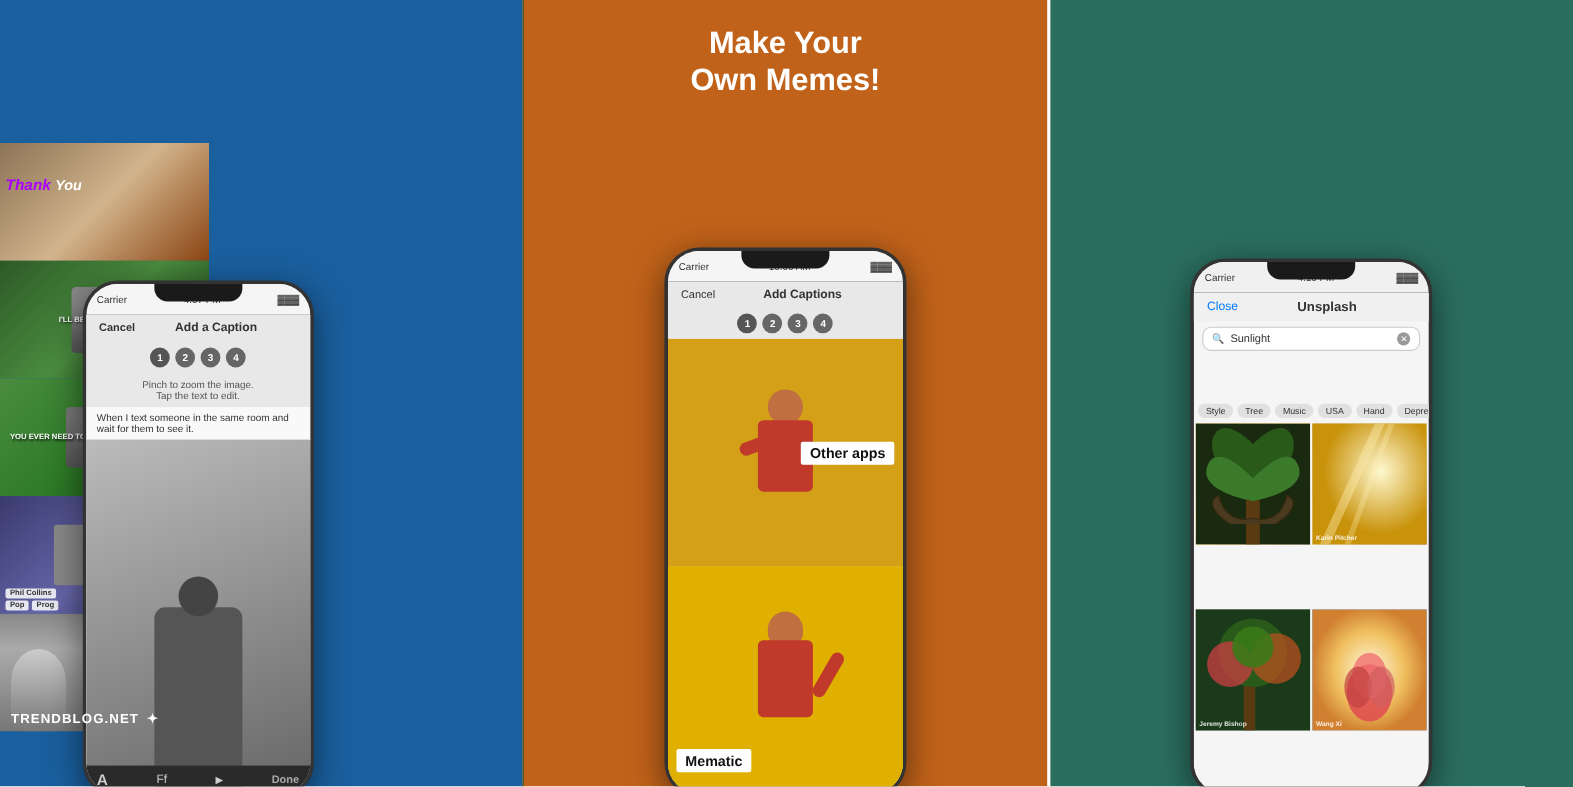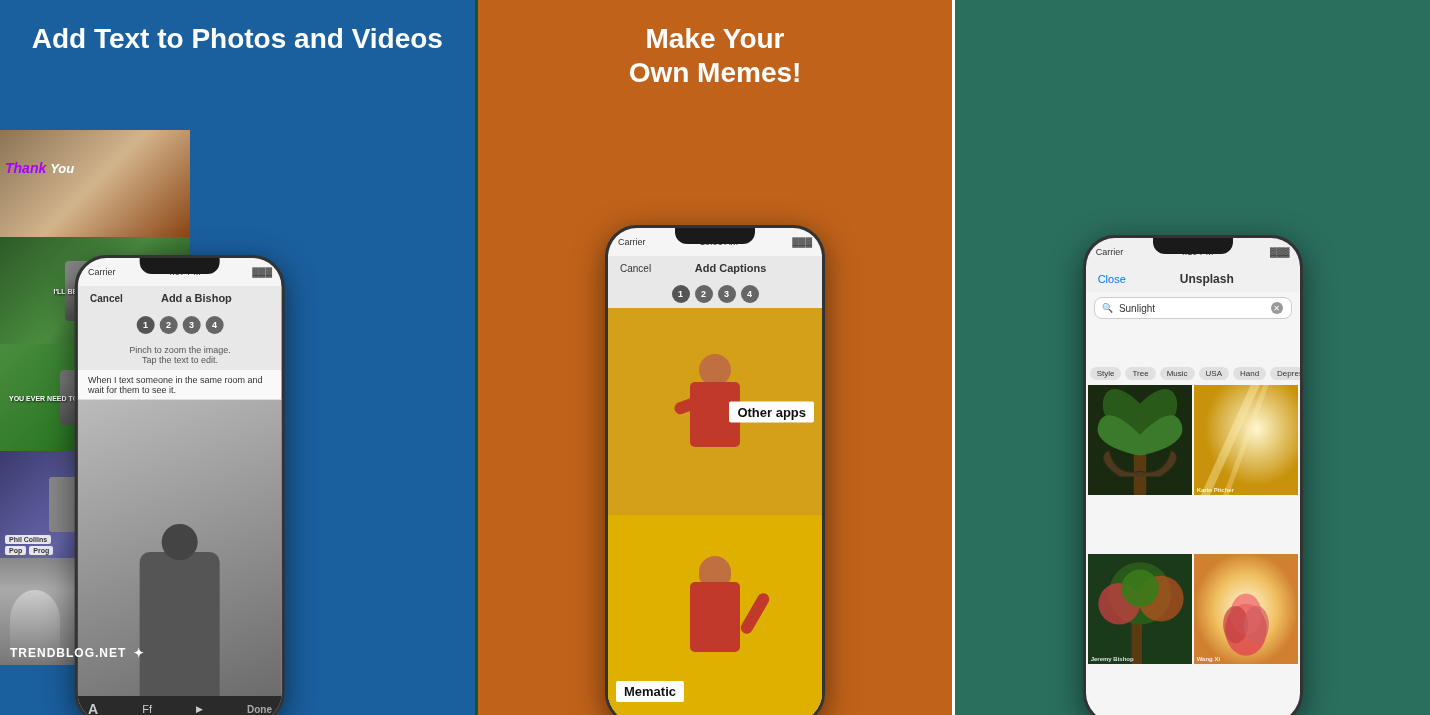--- a/index.html
+++ b/index.html
@@ -14,21 +14,21 @@
     
     .panel {
       flex: 1;
       position: relative;
       display: flex;
       flex-direction: column;
       align-items: center;
       overflow: hidden;
     }
     .panel-1 { background: #1a5f9e; }
-    .panel-2 { background: #c0621a; border-left: 3px solid #14532d; border-right: 3px solid #fff; }
+    .panel-2 { background: #c0621a; border-left: 1px solid #14532d; border-right: 3px solid #fff; }
     .panel-3 { background: #2a6e5e; }
 
     
     .panel-heading {
       text-align: center;
       padding: 22px 30px 10px;
       color: #fff;
       z-index: 2;
     }
     .panel-heading h1 {
@@ -406,24 +406,20 @@
       width: 36px;
       height: 36px;
       background: #444;
       border-radius: 50%;
     }
   </style>
 </head>
 <body>
 
 <div class="panel panel-1">
-  <div class="panel-heading">
-    <h1>Add Text
-to Photos and Videos</h1>
-  </div>
 
   <div class="p1-image-strip">
     <div class="strip-item strip-1" style="position:relative;min-height:100px;">
       <div style="position:absolute;top:0;left:0;right:0;bottom:0;background:linear-gradient(135deg,#8B7355 0%,#D2B48C 50%,#8B4513 100%);"></div>
       <span class="thank-text"><span style="color:#aa00ff;font-style:italic;font-weight:900;font-size:14px;">Thank</span> <span style="color:#fff;font-style:italic;font-size:13px;">You</span></span>
     </div>
     <div class="strip-item" style="min-height:70px;background:linear-gradient(135deg,#2d5a27 0%,#4a8c3f 50%,#1a3d15 100%);position:relative;">
       <div style="position:absolute;inset:0;display:flex;align-items:center;justify-content:center;">
         <div style="width:60px;height:60px;background:linear-gradient(to bottom,#888 30%,#555 100%);border-radius:4px;"></div>
       </div>
@@ -464,21 +460,21 @@
     <div class="phone" style="width:210px;height:470px;">
       <div class="phone-status-bar">
         <span>Carrier</span>
         <span>4:07 PM</span>
         <span>▓▓▓</span>
       </div>
       <div class="phone-screen">
         <div class="p1-screen-content">
           <div class="p1-nav">
             <span>Cancel</span>
-            <span class="p1-nav-title">Add a Bishop</span>
+            <span class="p1-nav-title">Add a Caption</span>
             <span></span>
           </div>
           <div class="p1-steps">
             <div class="step-dot active">1</div>
             <div class="step-dot">2</div>
             <div class="step-dot">3</div>
             <div class="step-dot">4</div>
           </div>
           <div class="p1-hint">
             <div>Pinch to zoom the image.</div>

